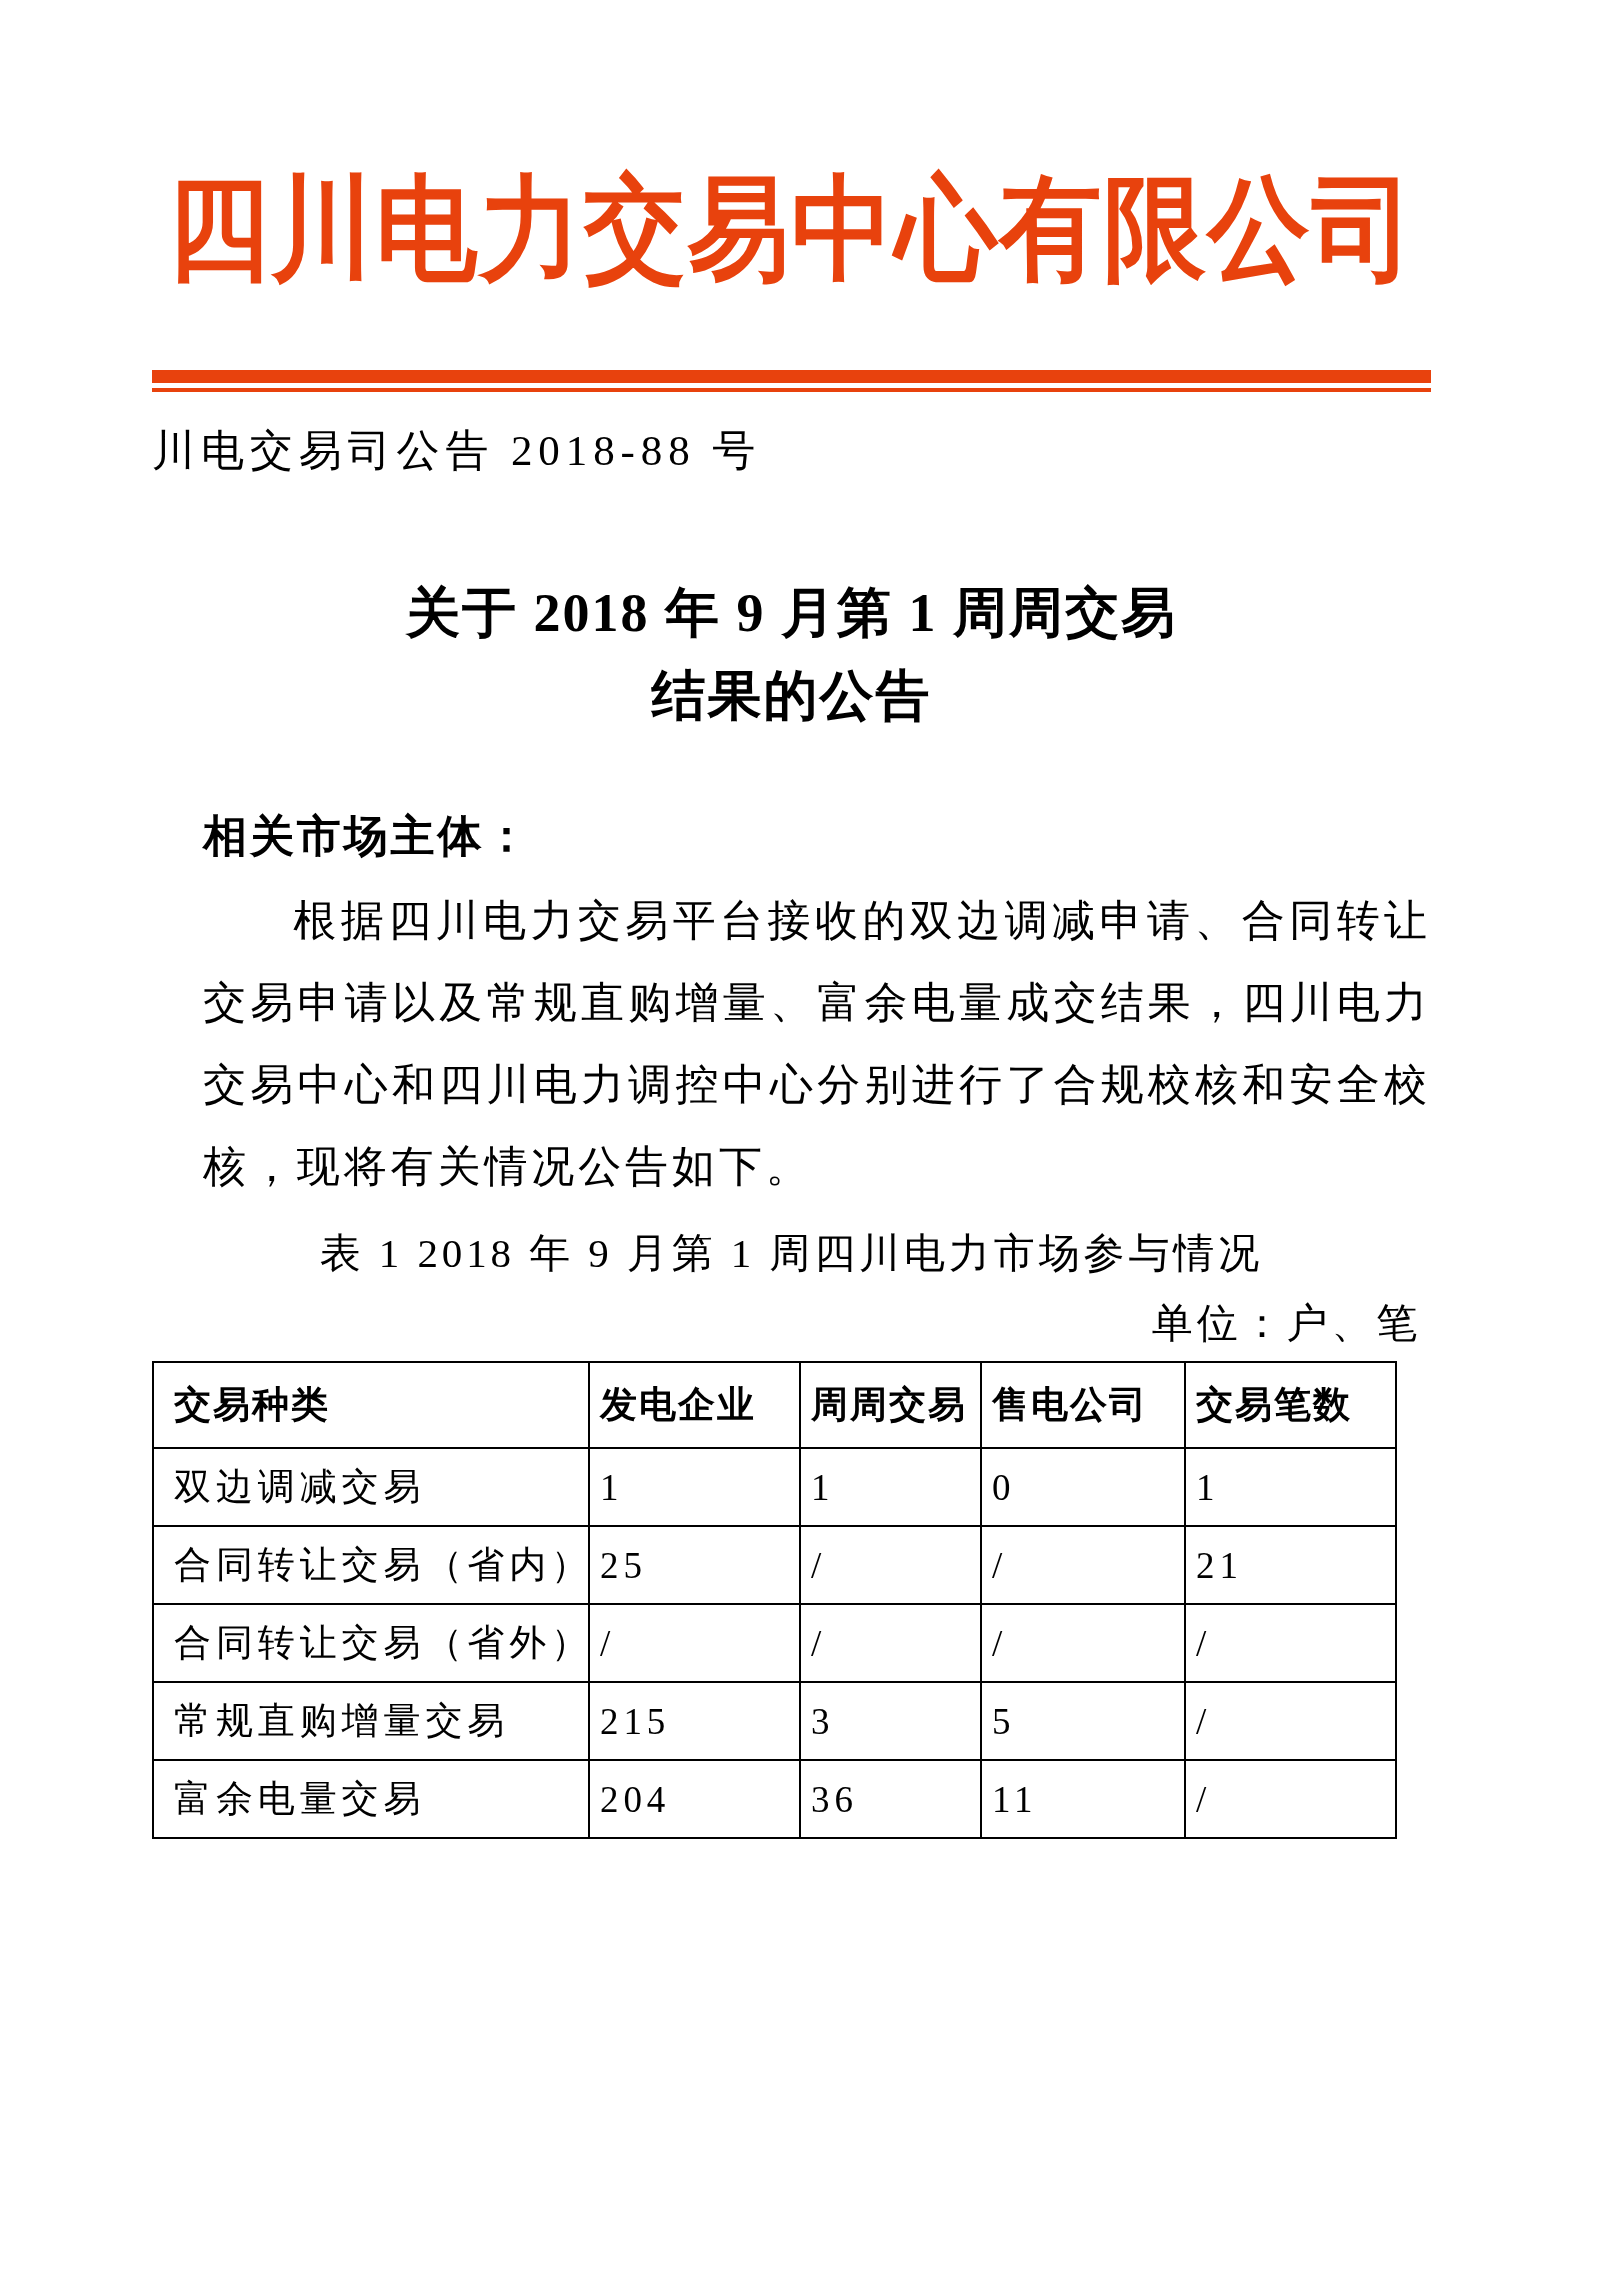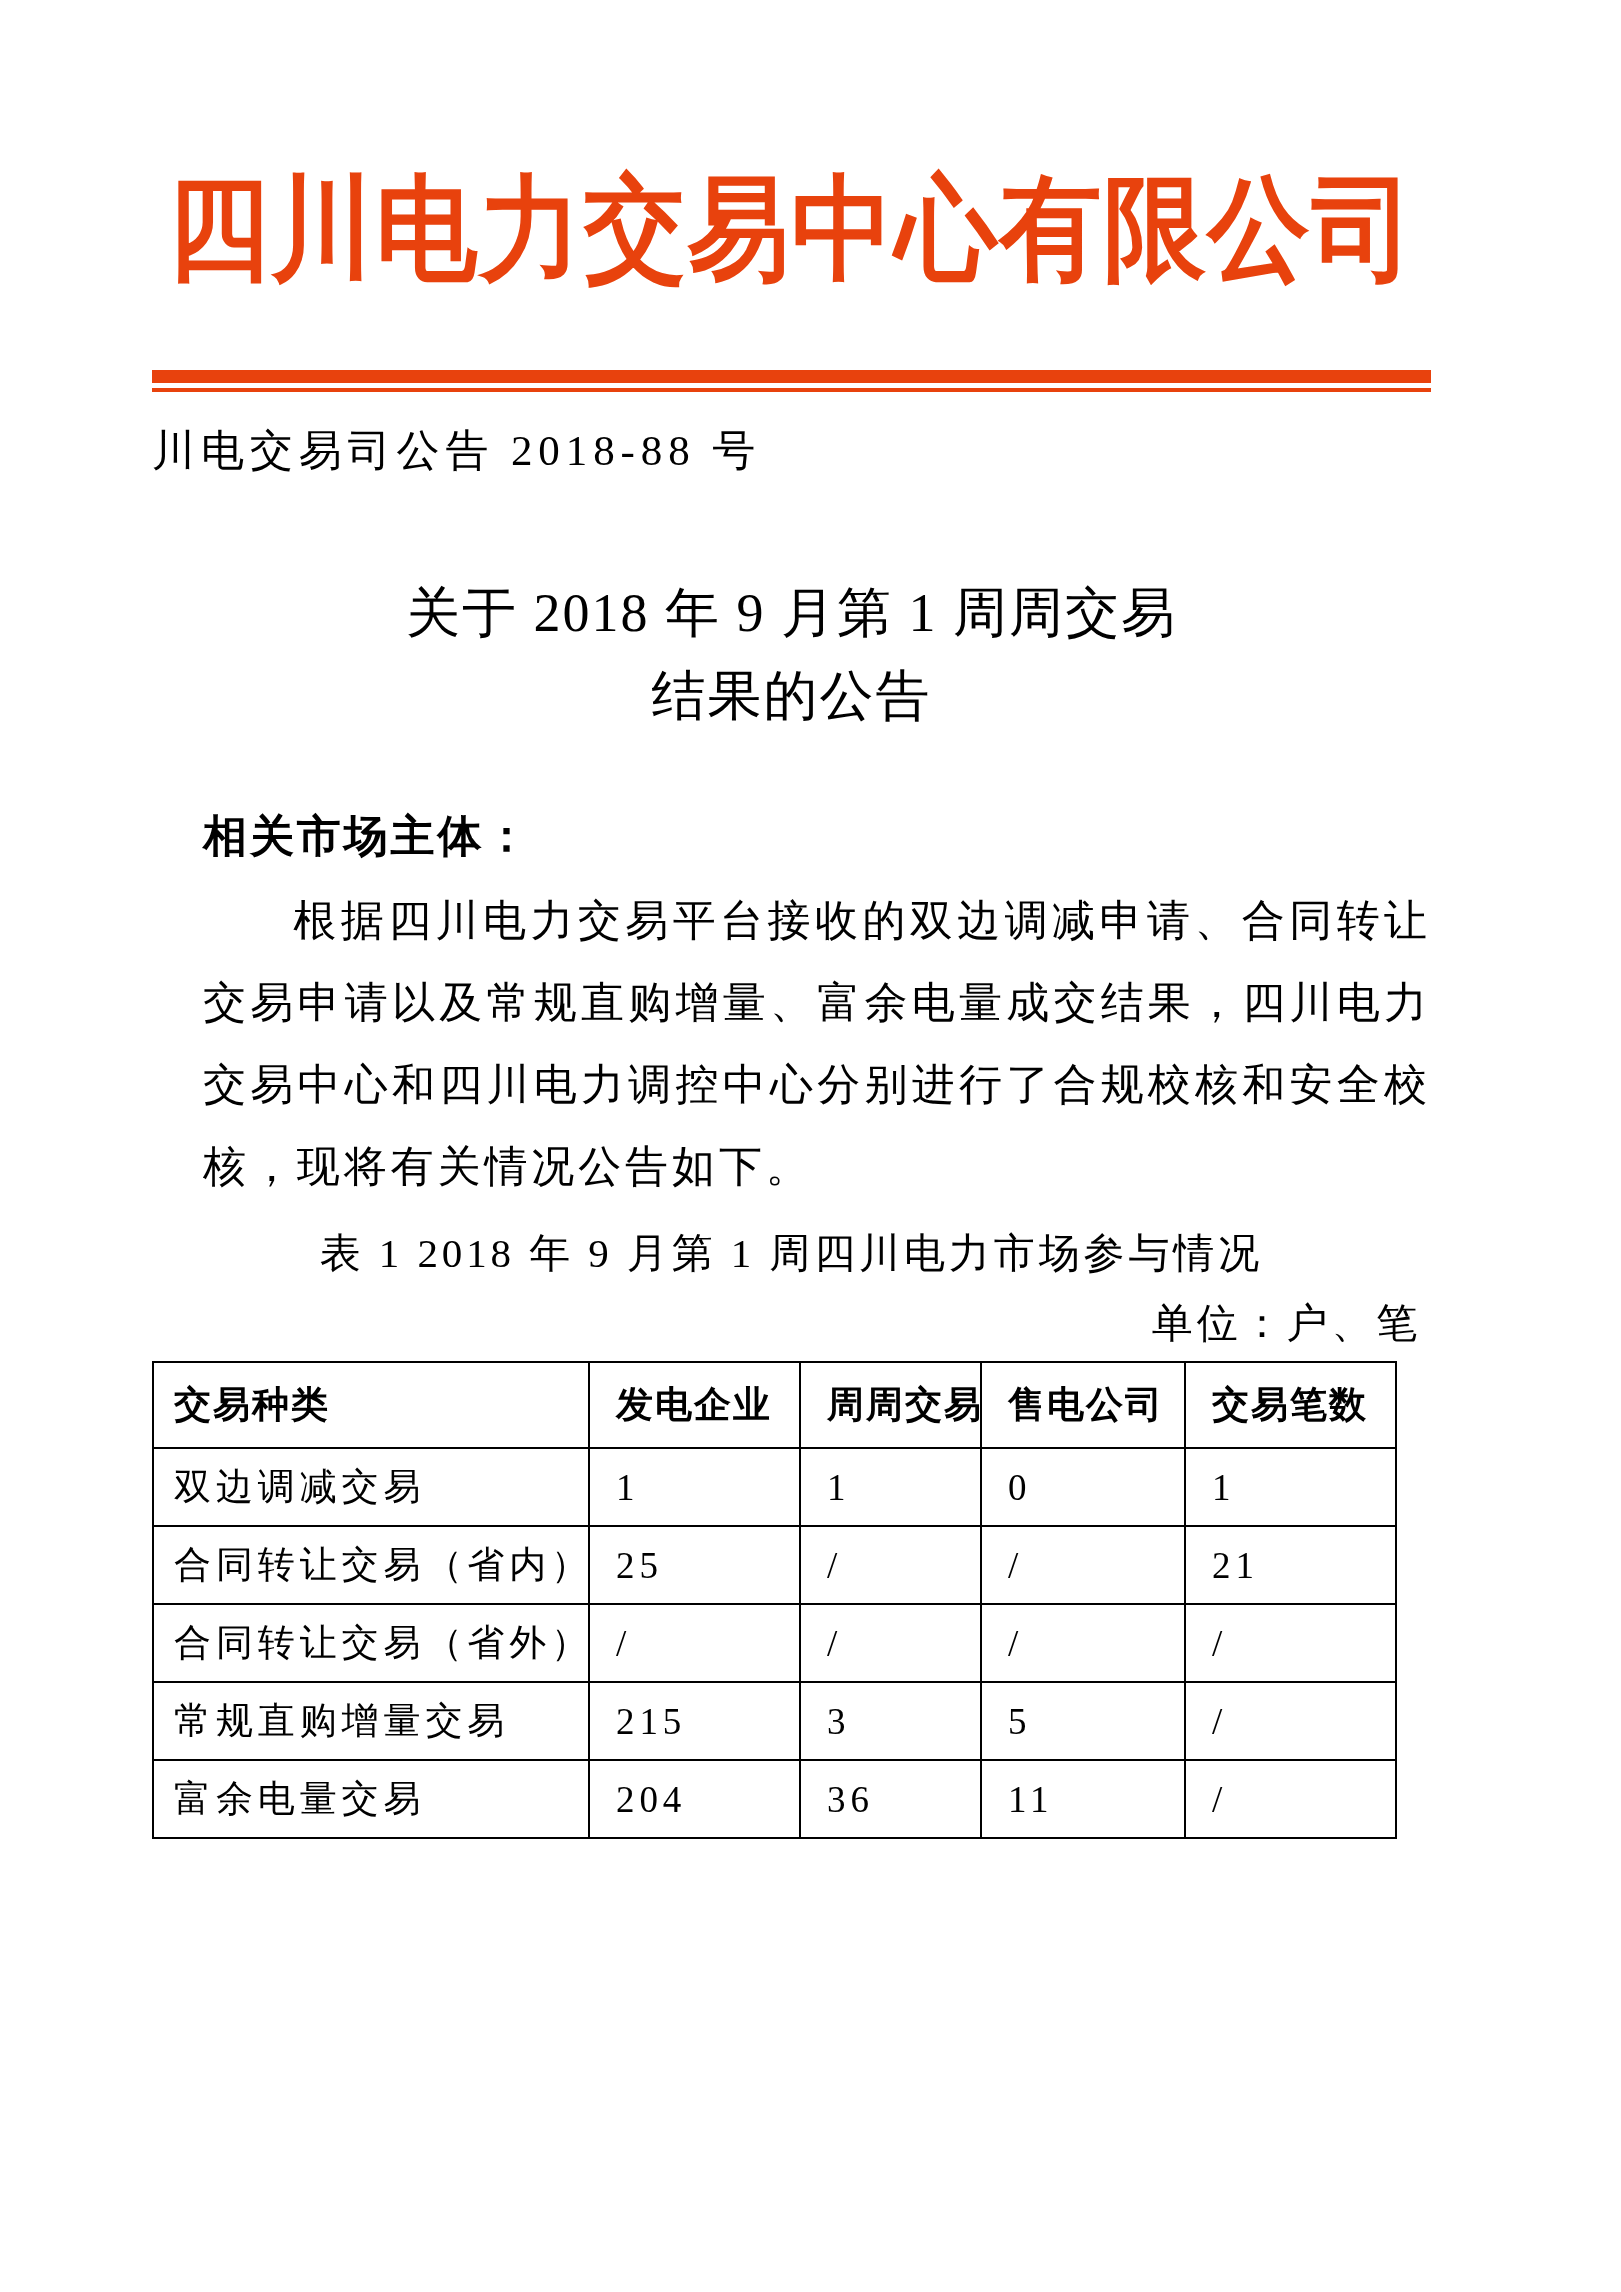--- a/index.html
+++ b/index.html
@@ -45,21 +45,21 @@
     text-align:left;
     font-size:43px;
     line-height:1.4;
     letter-spacing:5.9px;
   }
   
   .doc-title{
     margin-top:90px;
     text-align:center;
     font-size:54px;
-    font-weight:normal;
+    font-weight:bold;
     line-height:1.55;
     letter-spacing:2px;
   }
   
   .section-heading{
     margin-top:70px;
     padding-left:51px;
     font-size:44px;
     font-weight:bold;
     line-height:1.25;
@@ -99,21 +99,21 @@
   .market-table col.c1{ width:436px; }
   .market-table col.c2{ width:211px; }
   .market-table col.c3{ width:181px; }
   .market-table col.c4{ width:204px; }
   .market-table col.c5{ width:211px; }
   .market-table th,
   .market-table td{
     border:2.9px solid #000;
     vertical-align:middle;
     font-size:37px;
-    padding-left:26px;
+    padding-left:10px;
     text-align:left;
     overflow:hidden;
     white-space:nowrap;
   }
   .market-table th{
     height:86px;
     font-weight:bold;
     letter-spacing:2px;
   }
   .market-table td{

